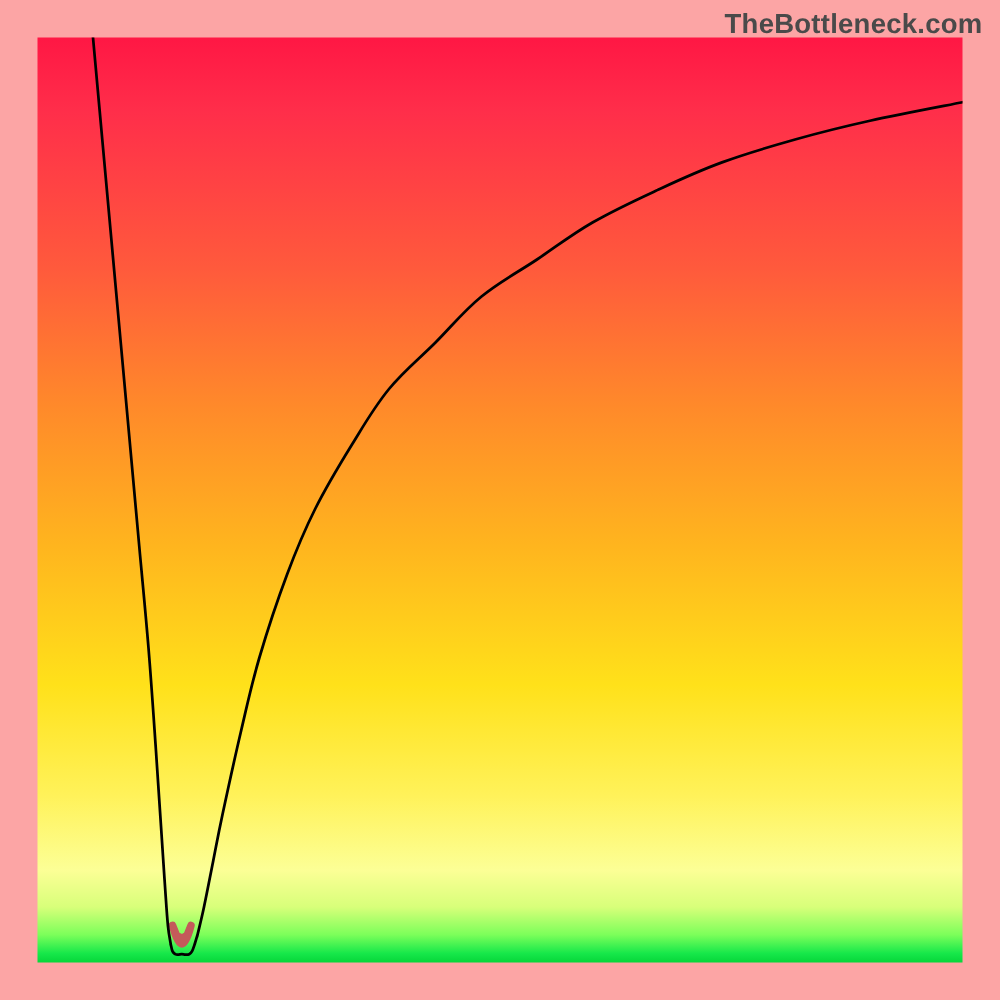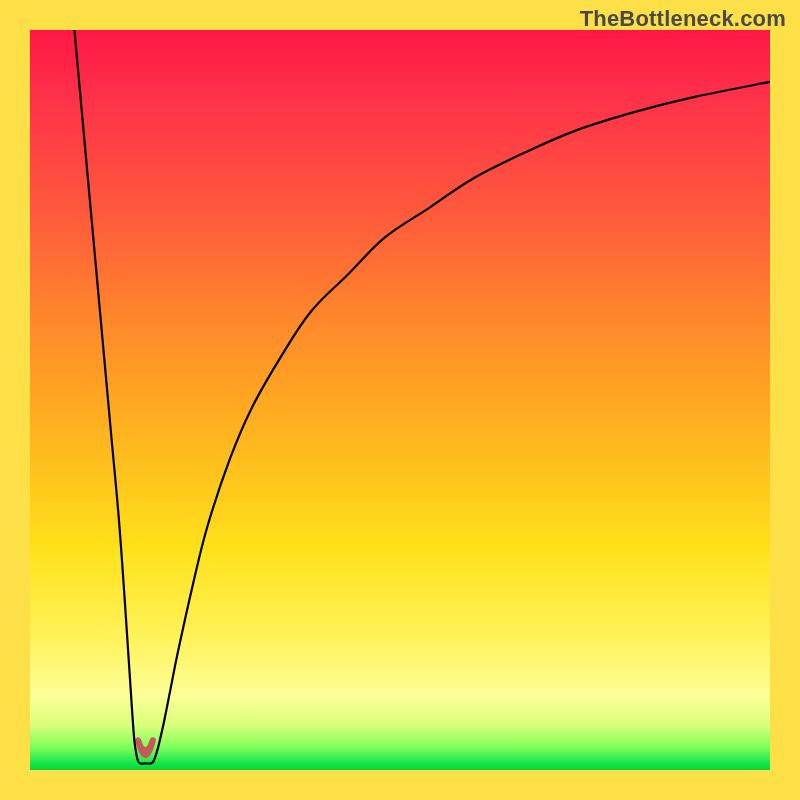--- a/index.html
+++ b/index.html
@@ -10,21 +10,21 @@
     background: #000;
     overflow: hidden;
     font-family: Arial, Helvetica, sans-serif;
   }
   .frame {
     position: absolute;
     left: 0;
     top: 0;
     width: 800px;
     height: 800px;
-    background: #fde047;
+    background: #fca5a5;
   }
   .plot {
     position: absolute;
     left: 30px;
     top: 30px;
     width: 740px;
     height: 740px;
     
     background: linear-gradient(to bottom,
       #ff1744 0%,

